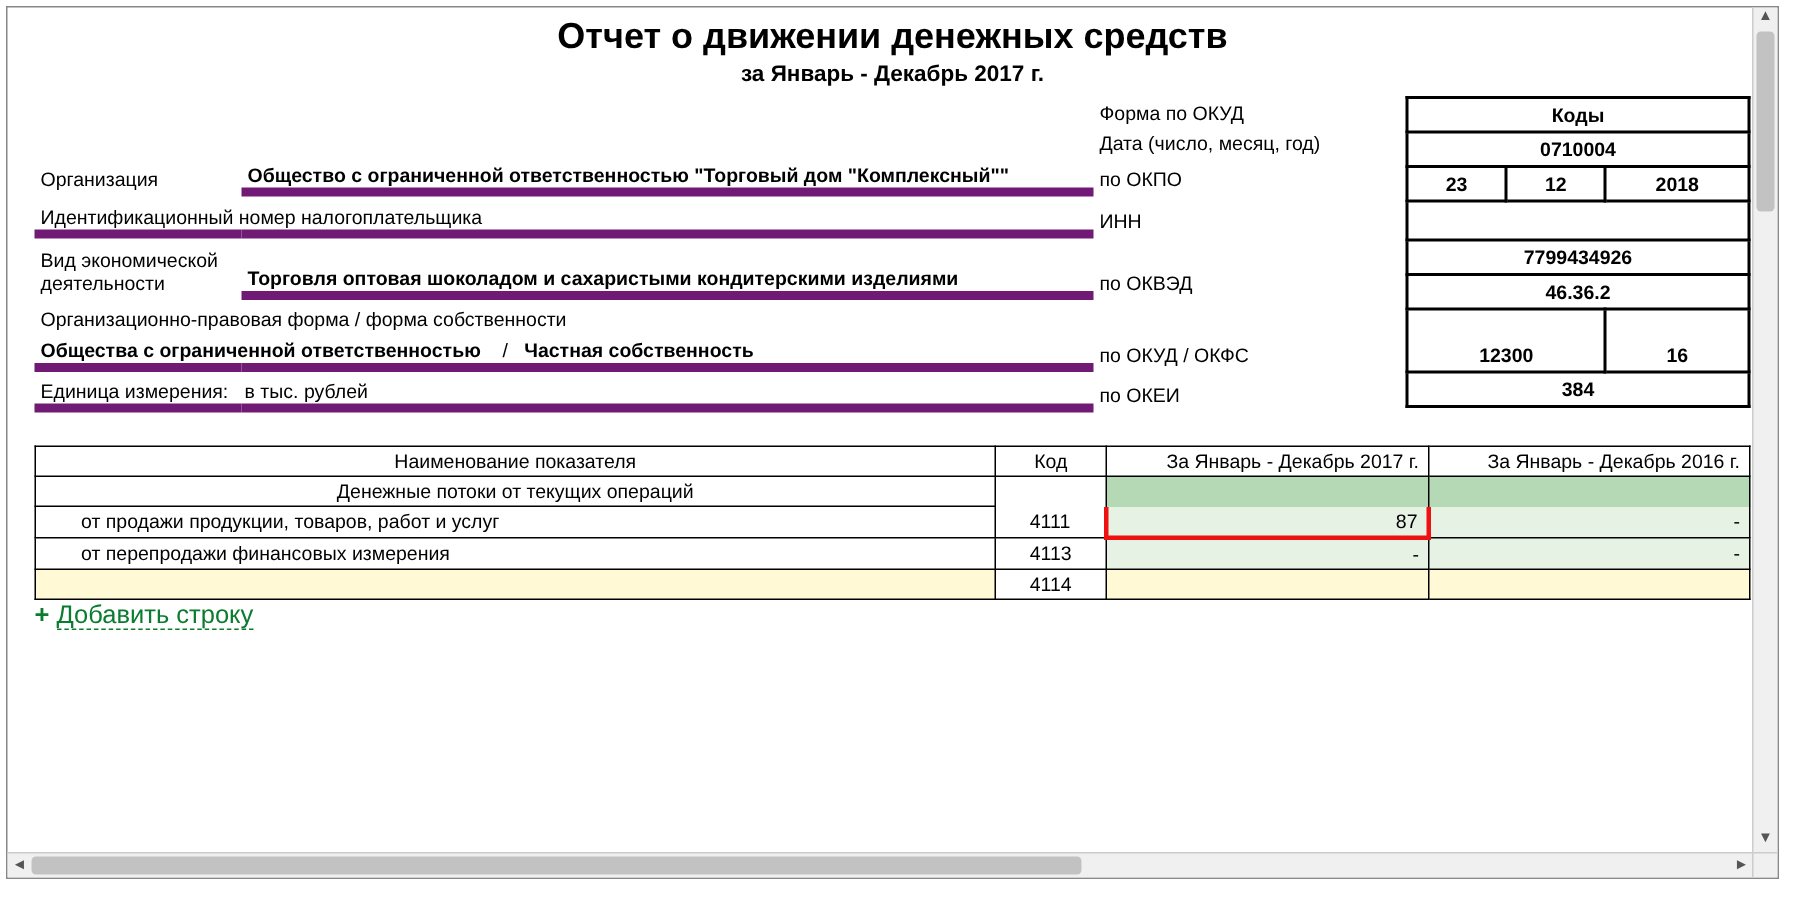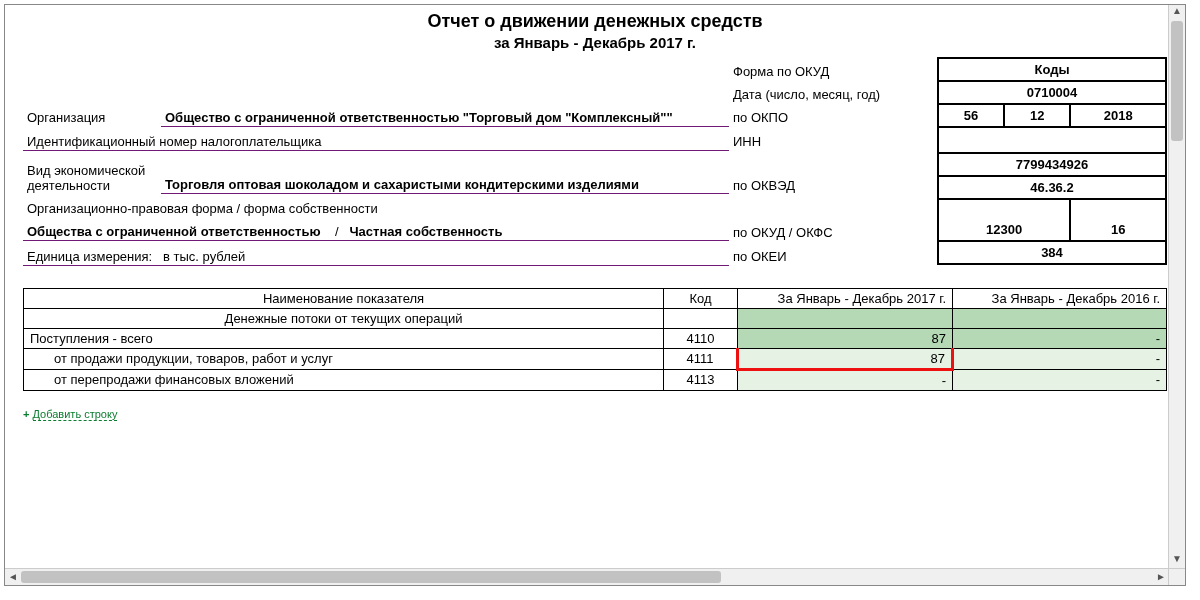--- a/index.html
+++ b/index.html
@@ -17,21 +17,21 @@
     margin: 4px;
     position: relative;
     overflow: hidden;
   }
   .doc {
     padding: 6px 18px 0 18px;
   }
   .title {
     text-align: center;
     font-weight: bold;
-    font-size: 18px;
+    font-size: 24px;
     margin: 0;
   }
   .subtitle {
     text-align: center;
     font-weight: bold;
     font-size: 15px;
     margin: 2px 0 6px;
   }
   .hdr-table {
     border-collapse: collapse;
@@ -53,21 +53,21 @@
     text-align: center;
     font-weight: bold;
     padding: 3px 8px;
     font-size: 13px;
     background: #fff;
   }
   .codes th {
     font-weight: bold;
   }
   .underline {
-    border-bottom: 1px solid #701a75;
+    border-bottom: 6px solid #701a75;
   }
   .val-bold {
     font-weight: bold;
   }
   .main-table {
     border-collapse: collapse;
     width: 100%;
     margin-top: 22px;
   }
   .main-table th, .main-table td {
@@ -89,22 +89,22 @@
   .cell-green-light { background: #e6f2e3; }
   .cell-yellow { background: #fff9d6; }
   .highlight-red {
     outline: 3px solid #e11;
     outline-offset: -2px;
   }
   .indent1 { padding-left: 30px !important; }
   .indent2 { padding-left: 30px !important; }
   .add-row {
     color: #0a7c2f;
-    margin-top: 17px;
-    font-size: 11px;
+    margin-top: 0;
+    font-size: 17px;
     cursor: pointer;
     user-select: none;
   }
   .add-row .plus {
     color: #0a7c2f;
     font-weight: bold;
   }
   .dotted-link {
     border-bottom: 1px dashed #0a7c2f;
   }
@@ -173,21 +173,21 @@
         <td rowspan="8" style="width:230px; vertical-align:top; padding:0;">
           <table class="codes" style="width:100%">
             <tbody>
                   <tr>
                     <th colspan="3">Коды</th>
                   </tr>
             <tr>
                     <td colspan="3">0710004</td>
                   </tr>
             <tr>
-              <td>56</td>
+              <td>23</td>
               <td>12</td>
               <td>2018</td>
             </tr>
             <tr>
                     <td colspan="3" style="height:18px"></td>
                   </tr>
             <tr>
                     <td colspan="3">7799434926</td>
                   </tr>
             <tr>
@@ -254,37 +254,37 @@
           <th class="num-col">За Январь - Декабрь 2016 г.</th>
         </tr>
       </thead>
       <tbody id="table-body">
         <tr>
           <td class="section-head" colspan="1">Денежные потоки от текущих операций</td>
           <td class="code-col" style="border-bottom:none"></td>
           <td class="num-col cell-green-dark" style="border-bottom:none"></td>
           <td class="num-col cell-green-dark" style="border-bottom:none"></td>
         </tr>
-      <tr>
-            <td class="">Поступления - всего</td>
-            <td class="code-col">4110</td>
-            <td class="num-col cell-green-dark">87</td>
-            <td class="num-col cell-green-dark">-</td>
-          </tr>
           <tr>
             <td class="indent2" style="border-top: none;">от продажи продукции, товаров, работ и услуг</td>
             <td class="code-col" style="border-top: none;">4111</td>
             <td class="num-col cell-green-light highlight-red" style="border-top: none; border-bottom: 3px solid rgb(238, 17, 17); border-left: 3px solid rgb(238, 17, 17); border-right: 3px solid rgb(238, 17, 17); outline: none;">87</td>
             <td class="num-col cell-green-light" style="border-top: none;">-</td>
           </tr>
           <tr>
-            <td class="indent2">от перепродажи финансовых вложений</td>
+            <td class="indent2">от перепродажи финансовых измерения</td>
             <td class="code-col">4113</td>
             <td class="num-col cell-green-light">-</td>
             <td class="num-col cell-green-light">-</td>
+          </tr>
+          <tr>
+            <td class="indent2 cell-yellow"></td>
+            <td class="code-col">4114</td>
+            <td class="num-col cell-yellow"></td>
+            <td class="num-col cell-yellow"></td>
           </tr>
         </tbody>
     </table>
 
     <div class="add-row">
       <span class="plus">+</span>
       <span class="dotted-link">Добавить строку</span>
     </div>
 
   </div>

